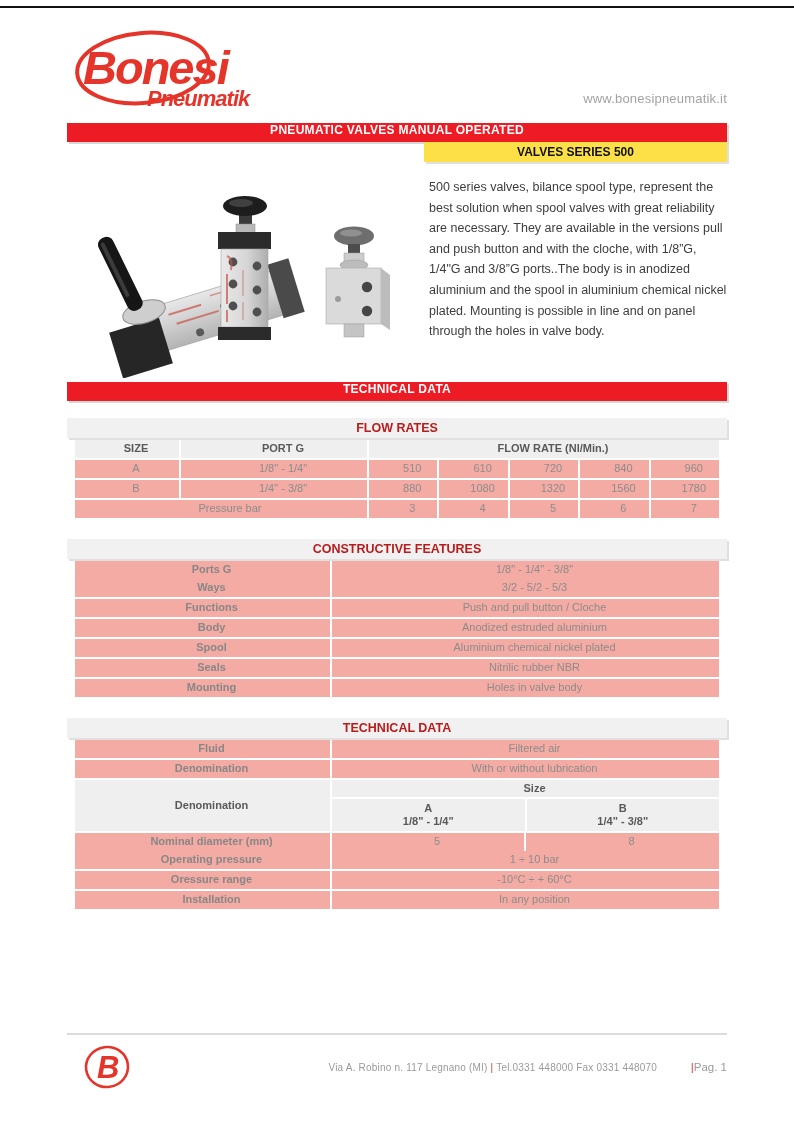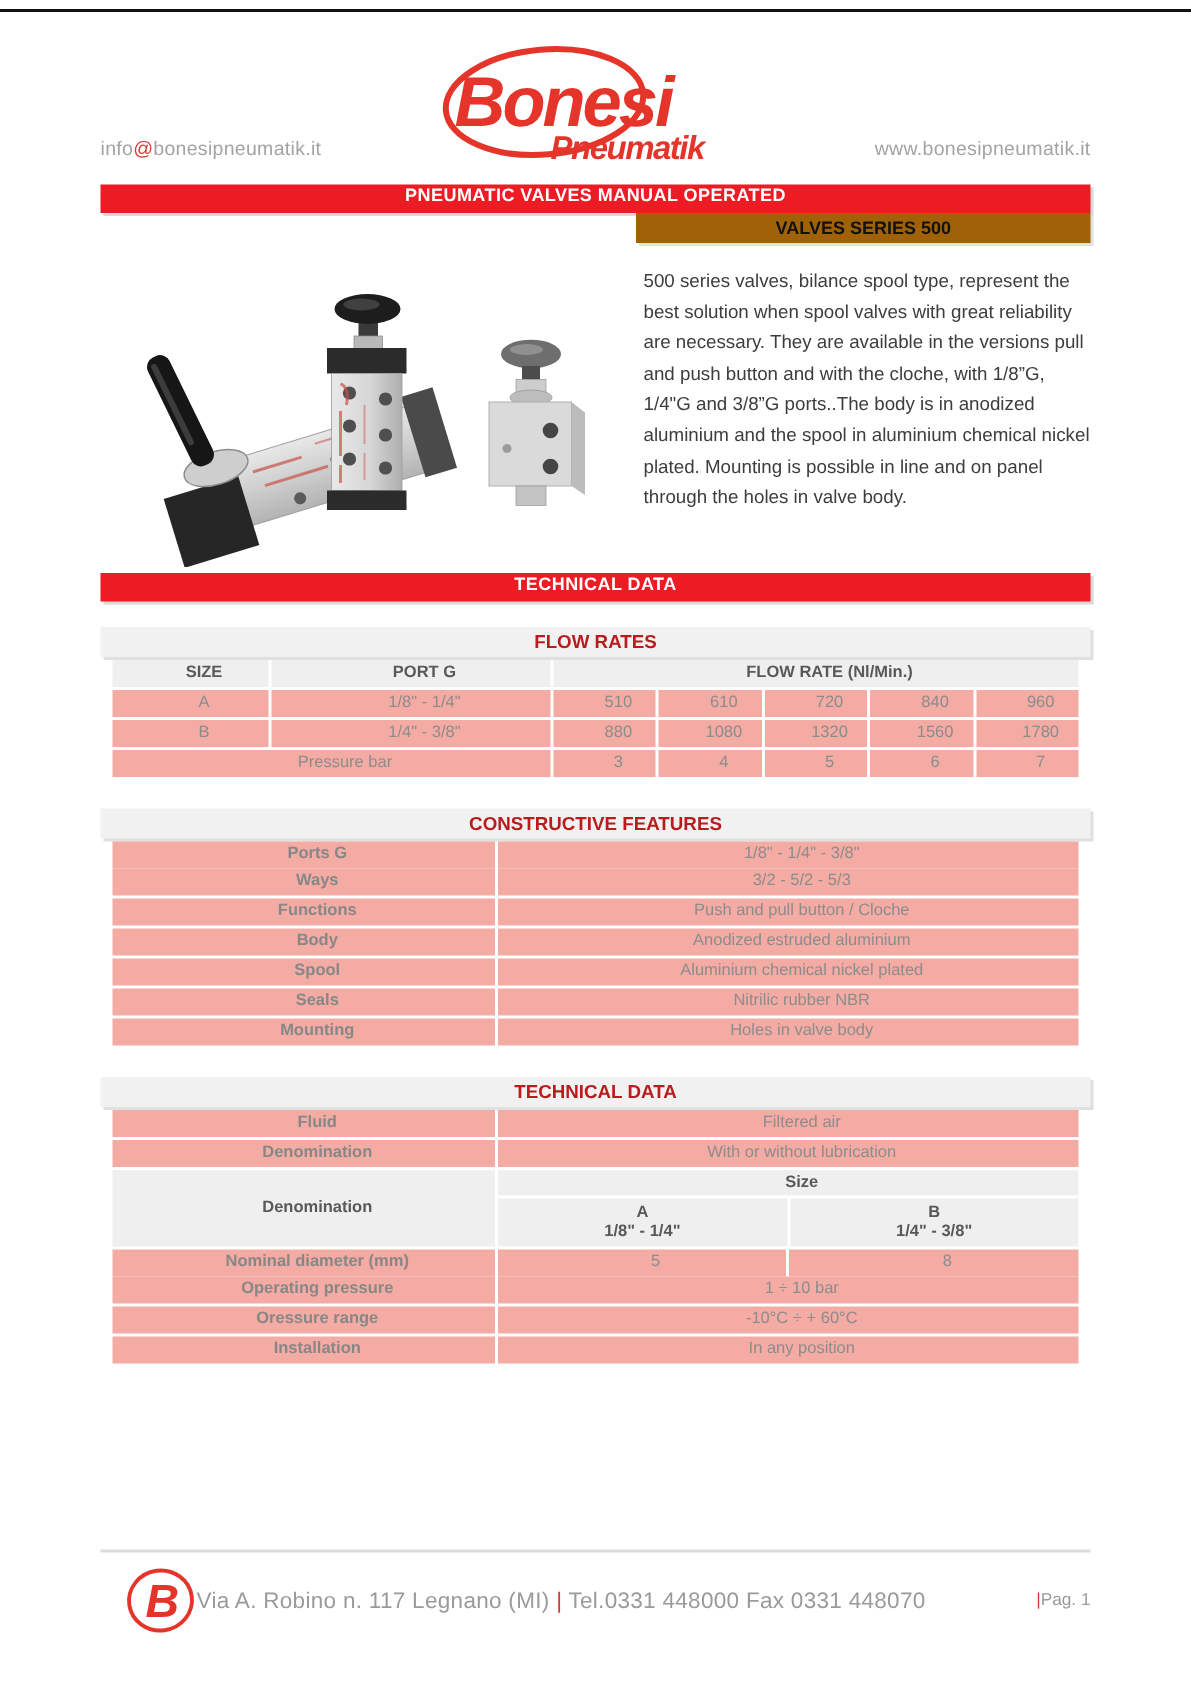--- a/index.html
+++ b/index.html
@@ -19,21 +19,21 @@
   .contact .at, .contact .red { color:#d23a31; }
   .logo-wrap { width:220px; display:flex; justify-content:center; }
 
   
   .red-banner {
     height:19px; background:#ec1b24; color:#fff; font-weight:bold; font-size:12px;
     display:flex; align-items:flex-start; justify-content:center; letter-spacing:.3px;
     box-shadow:2px 2px 0 #d8d8d8; margin-top:9px;
   }
   .series-bar {
-    margin-left:357px; width:303px; height:20px; background:#a16207;
+    margin-left:357px; width:303px; height:20px; background:#fde047;
     color:#111; font-weight:bold; font-size:12px;
     display:flex; align-items:center; justify-content:center;
     box-shadow:2px 2px 0 #e0e0e0;
   }
 
   
   .intro { display:flex; margin-top:4px; min-height:214px; }
   .photo { width:356px; height:212px; }
   .desc { flex:1; padding:11px 0 0 6px; font-size:12.5px; line-height:20.6px; color:#3d3d3d; }
 
@@ -66,38 +66,35 @@
   .tf-right { display:flex; flex-direction:column; }
   .tf-size { height:16px; margin-bottom:2px; }
   .tf-ab { display:grid; grid-template-columns:1fr 1fr; column-gap:2px; flex:1; }
   .tf-ab .cell { flex-direction:column; padding:3px 0; }
   .tf-row1 { grid-template-columns:255px 192px 1fr; }
 
   
   .footer { position:absolute; top:1033px; left:67px; width:660px; border-top:2px solid #dcdcdc; }
   .footer-inner { display:flex; align-items:center; margin-top:8px; }
   .footer-logo { width:48px; height:48px; margin-left:16px; }
-  .footer-addr { flex:1; text-align:left; font-size:15px; color:#9a9a9a; letter-spacing:.2px; }
+  .footer-addr { flex:1; text-align:right; font-size:10px; color:#9a9a9a; letter-spacing:.2px; }
   .footer-addr .red, .footer-page .red { color:#d23a31; }
   .footer-page { width:70px; font-size:11.5px; color:#9a9a9a; text-align:right; }
 
   .section-gap-1 { margin-top:17px; }
   .section-gap-2 { margin-top:21px; }
 </style>
 </head>
 <body>
 
 <div class="top-rule"></div>
 
 <div class="content">
 
   <div class="header">
-    <div class="contact">
-      <span>info</span><span class="at">@</span><span>bonesipneumatik.it</span>
-    </div>
     <div class="logo-wrap">
       <svg width="216" height="84" viewBox="0 0 216 84">
         <ellipse cx="74" cy="38" rx="66" ry="35" fill="none" stroke="#e5352b" stroke-width="4" transform="rotate(-5 74 38)"></ellipse>
         <text x="14" y="54" font-family="Liberation Sans, sans-serif" font-size="47" font-weight="bold" font-style="italic" fill="#e5352b" letter-spacing="-2">Bonesi</text>
         <text x="78" y="76" font-family="Liberation Sans, sans-serif" font-size="22" font-weight="bold" font-style="italic" fill="#e5352b" letter-spacing="-1">Pneumatik</text>
       </svg>
     </div>
     <div class="contact right">
       <span>www.bonesipneumatik.it</span>
     </div>

